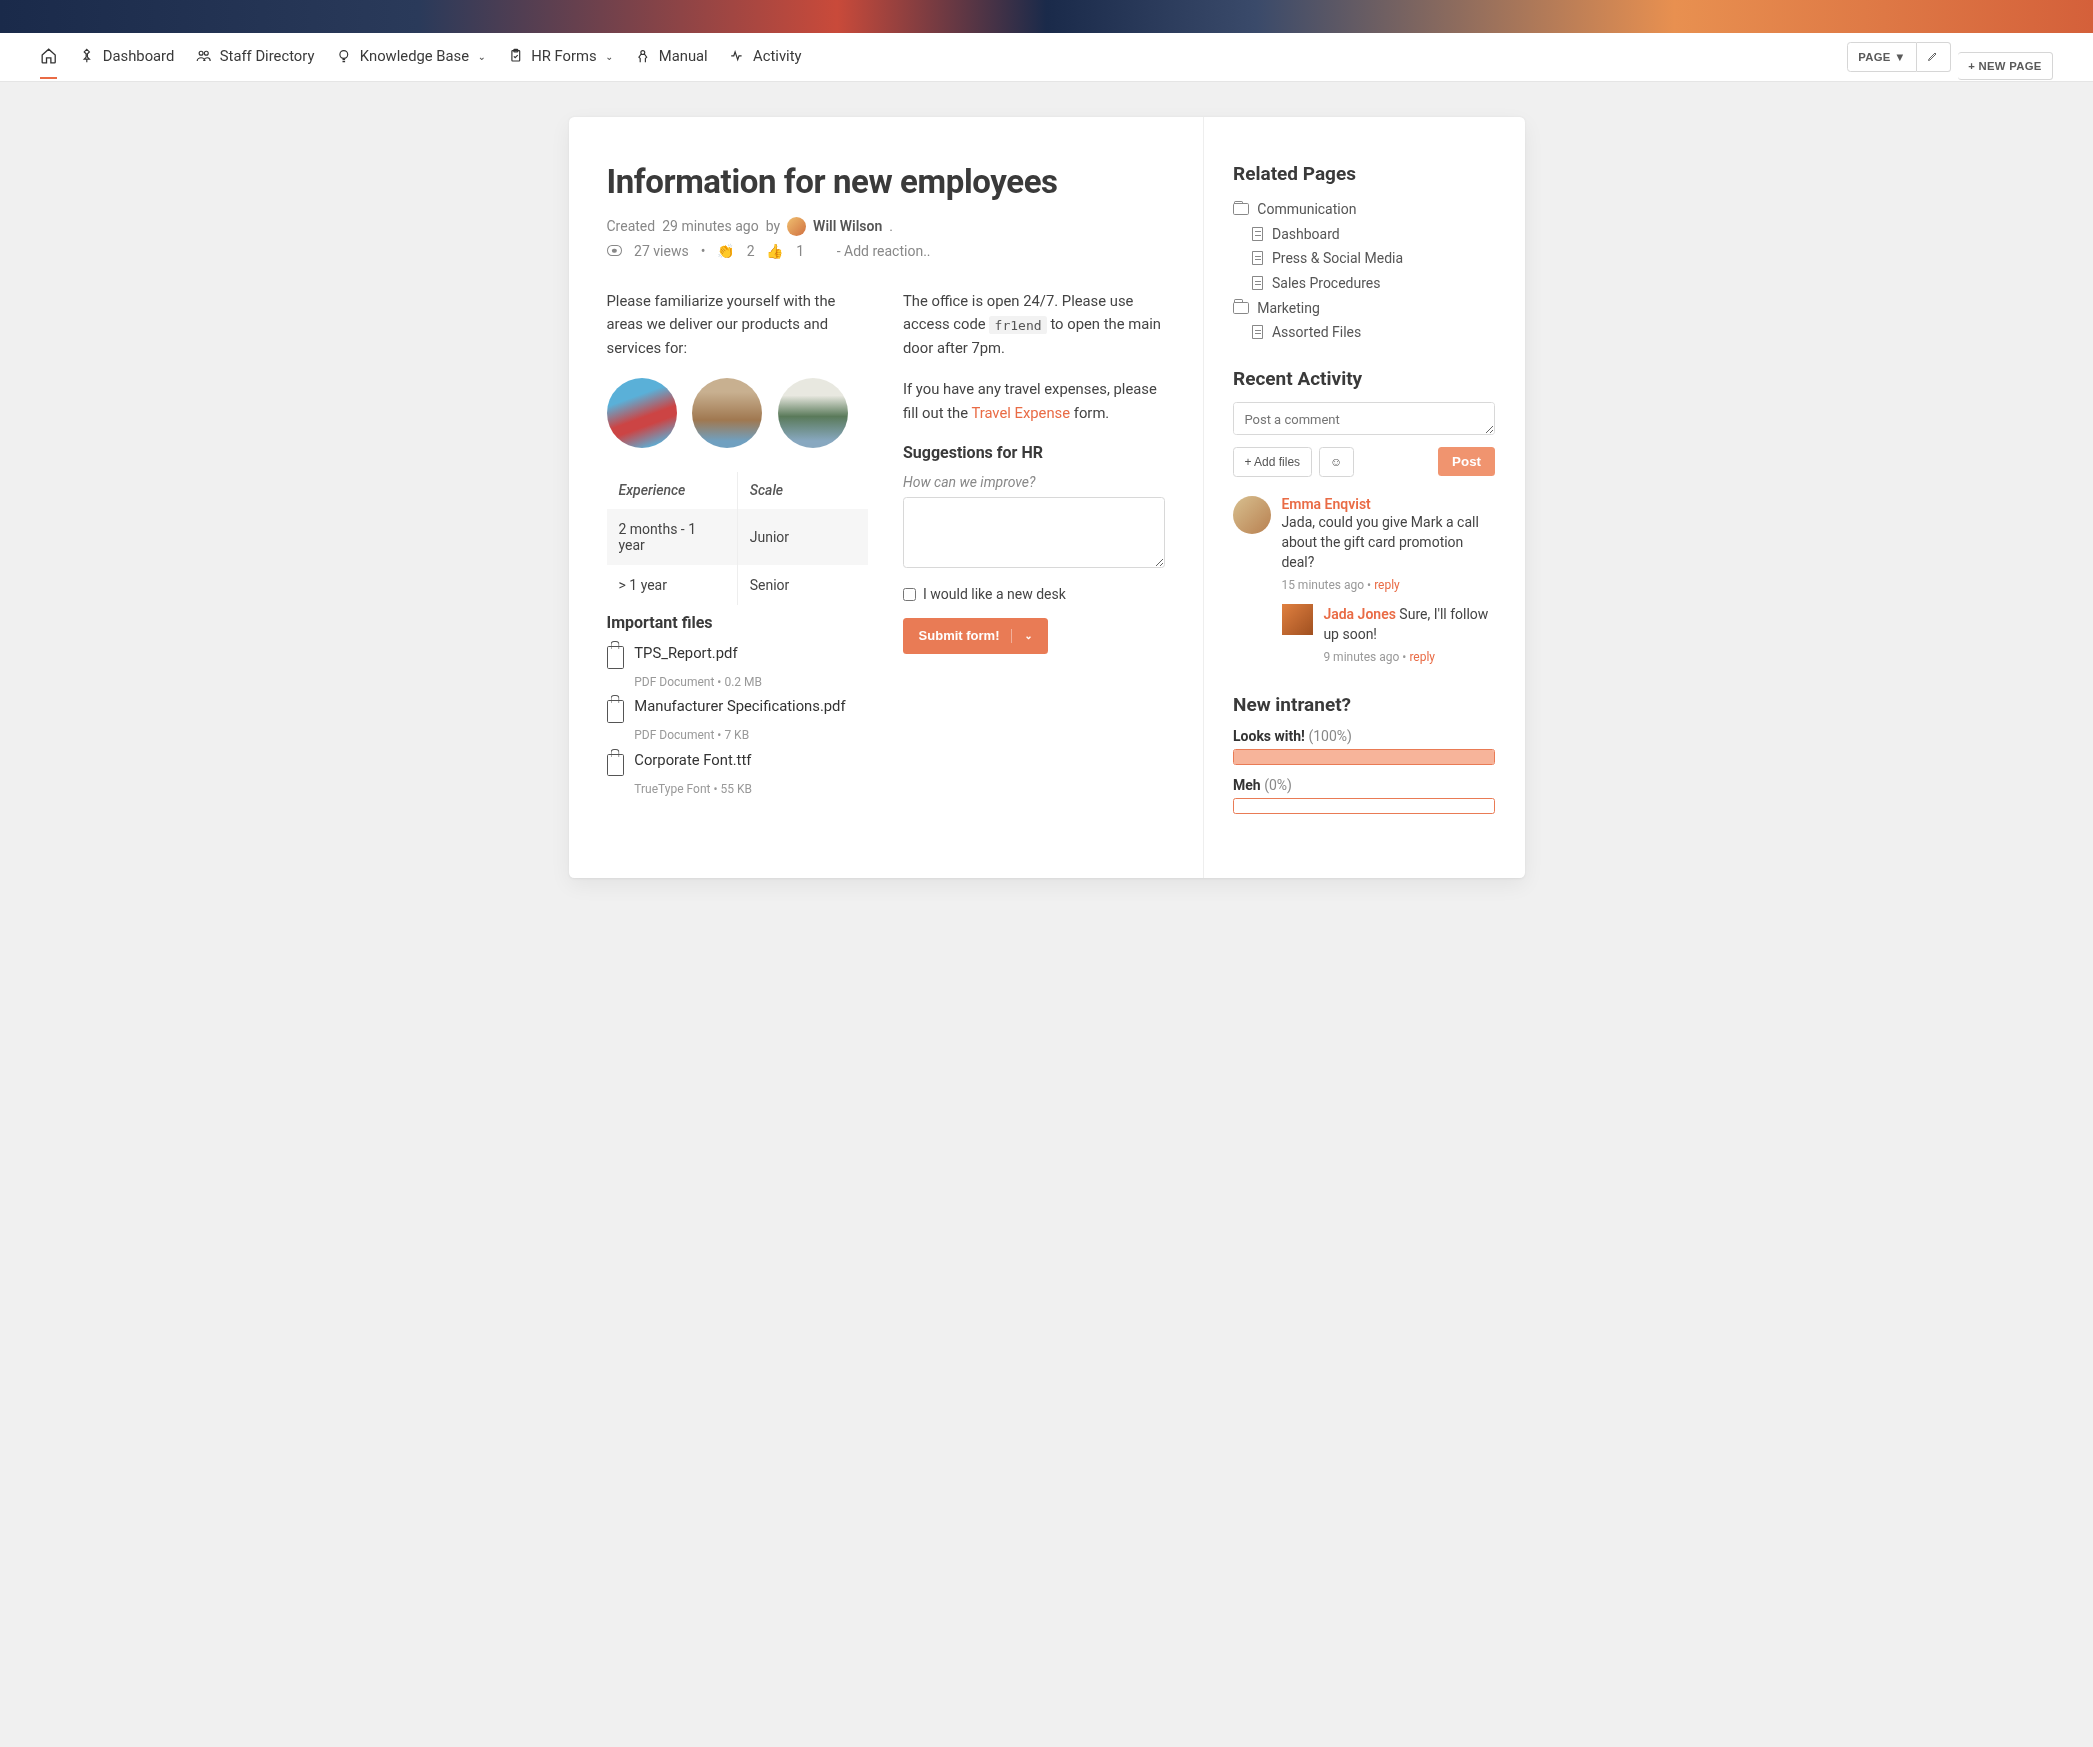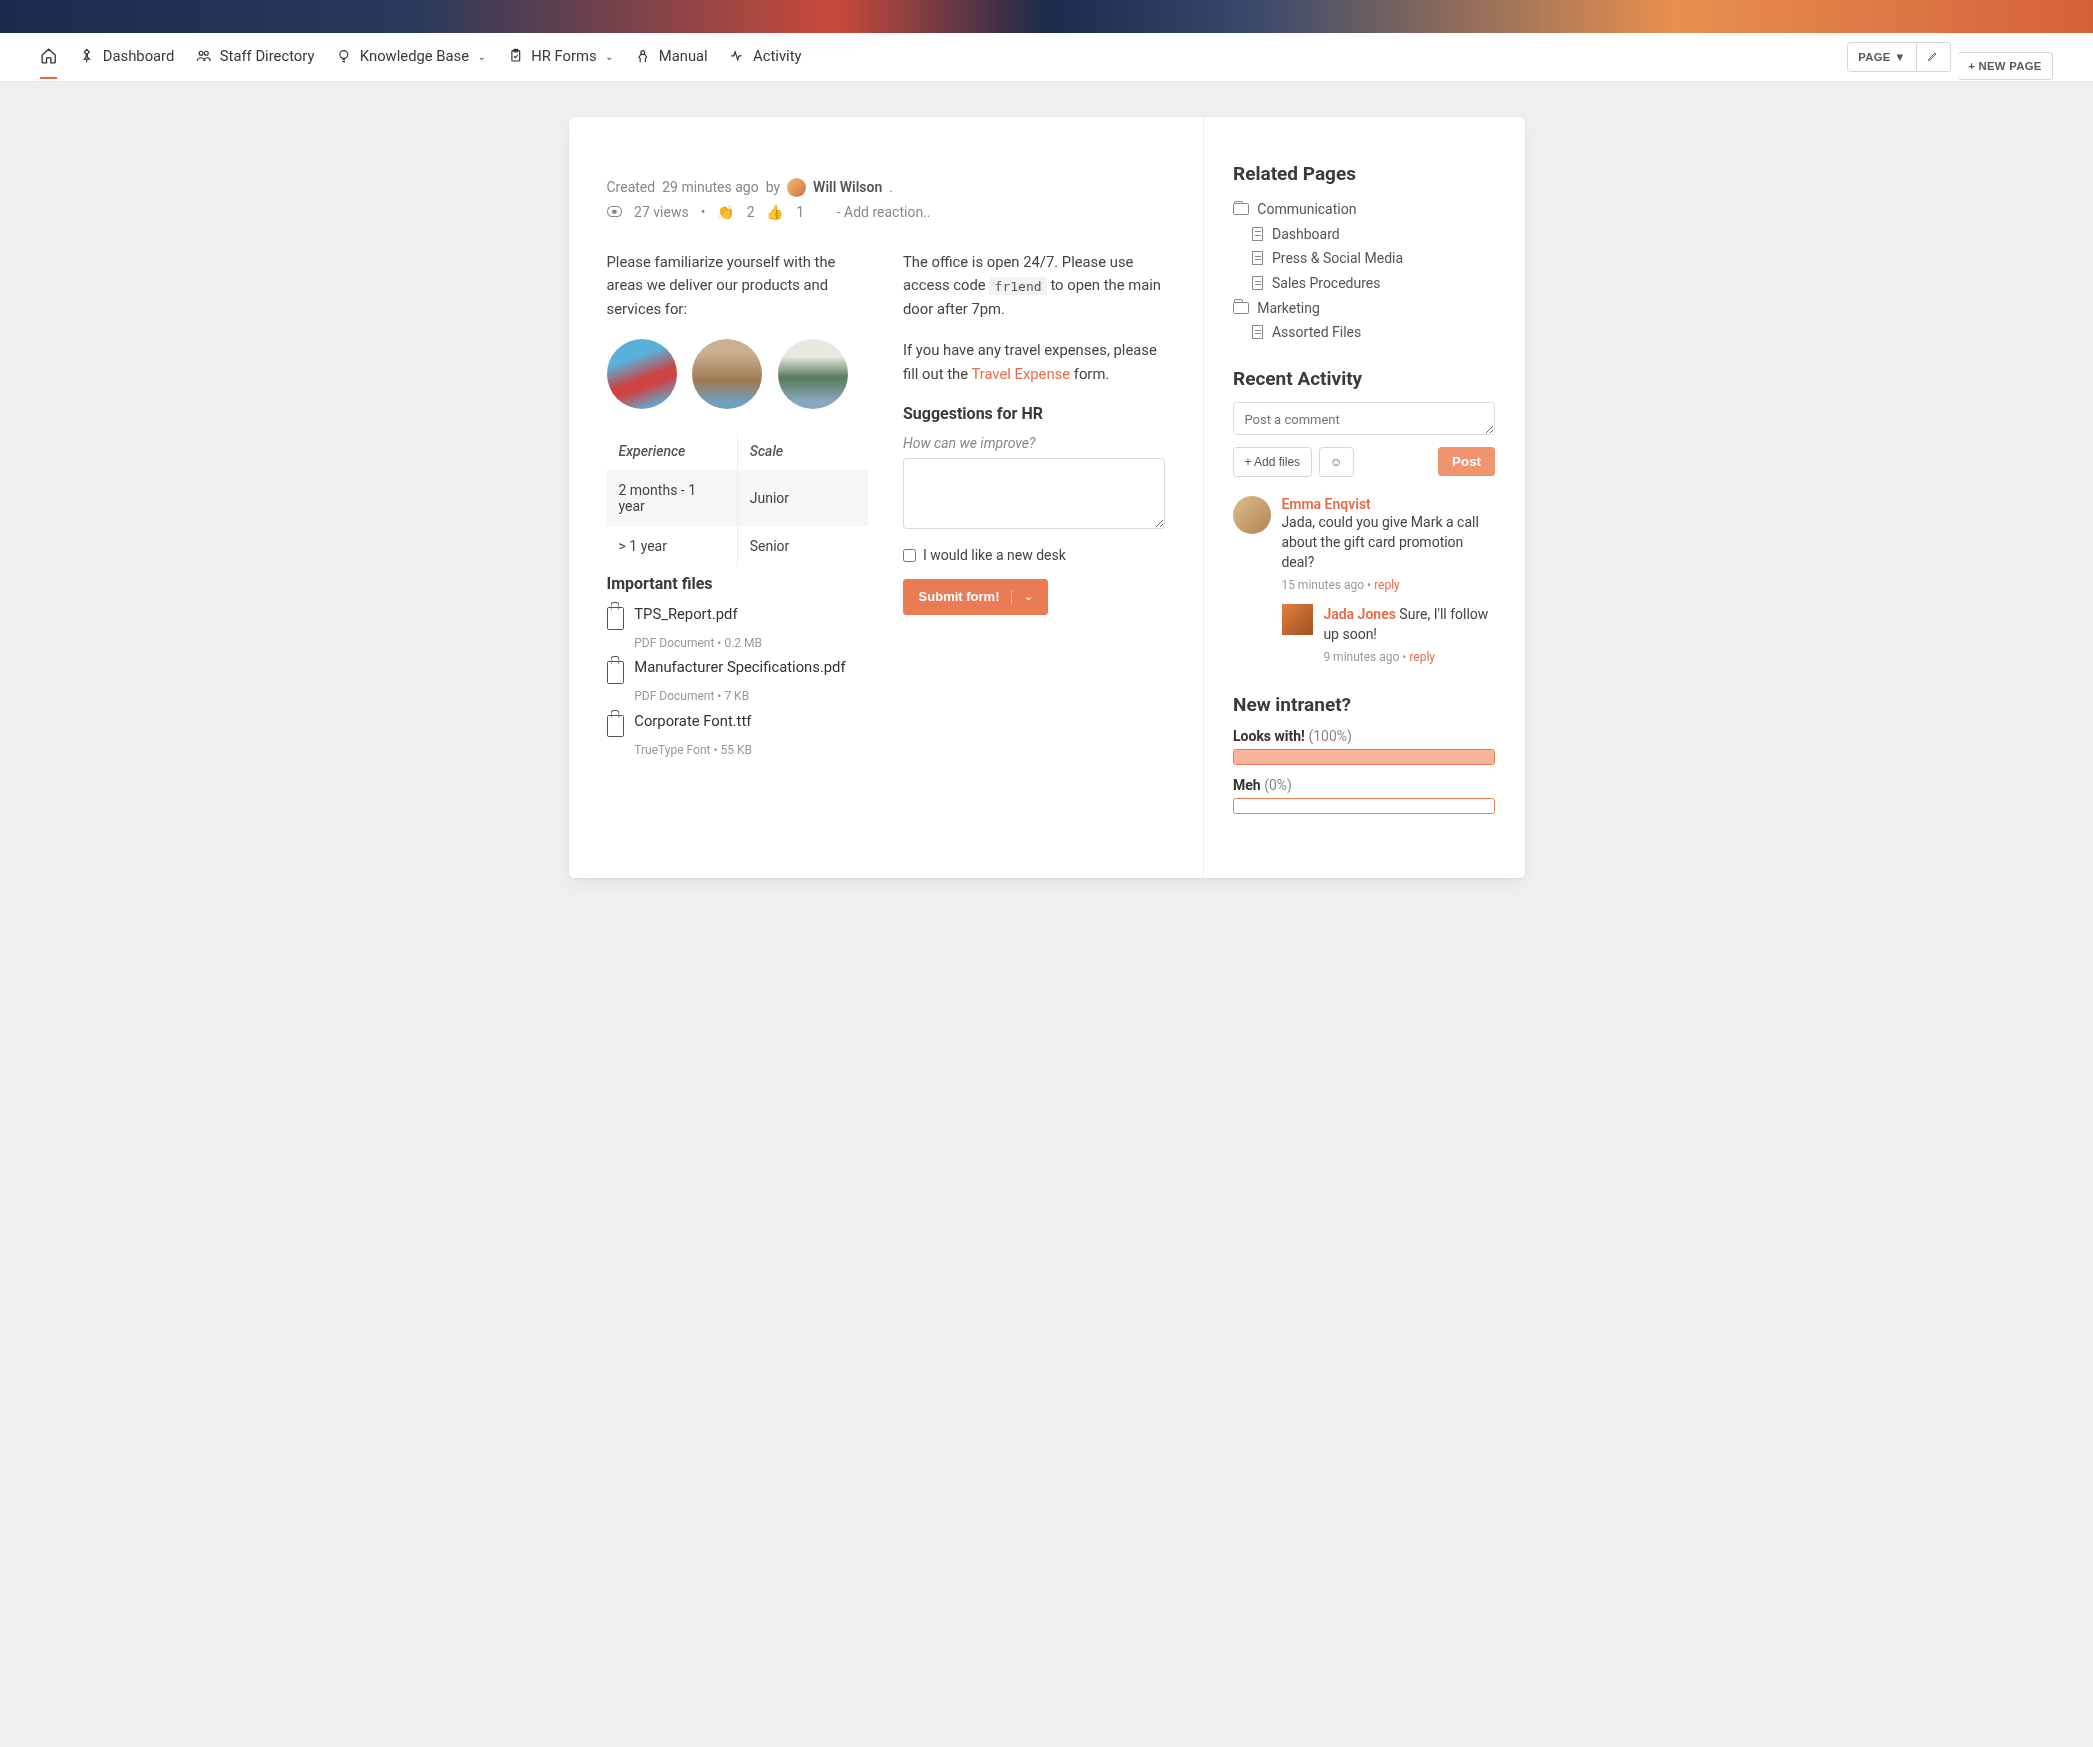--- a/index.html
+++ b/index.html
@@ -218,20 +218,21 @@
         </span>
       </button>
     </div>
     <button class="btn-outline newpage">+ NEW PAGE</button>
   </div>
 </div>
 
 <div class="page-wrap">
   <div class="card">
     <div class="main-col">
+      <h1 class="page-title">Information for new employees</h1>
 
       <div class="meta-row">
         <span>Created </span>
         <span>29 minutes ago</span>
         <span> by </span>
         <span class="avatar-sm"></span>
         <span class="author">Will Wilson</span>
           <span>.</span>
       </div>
       <div class="meta-row2">

